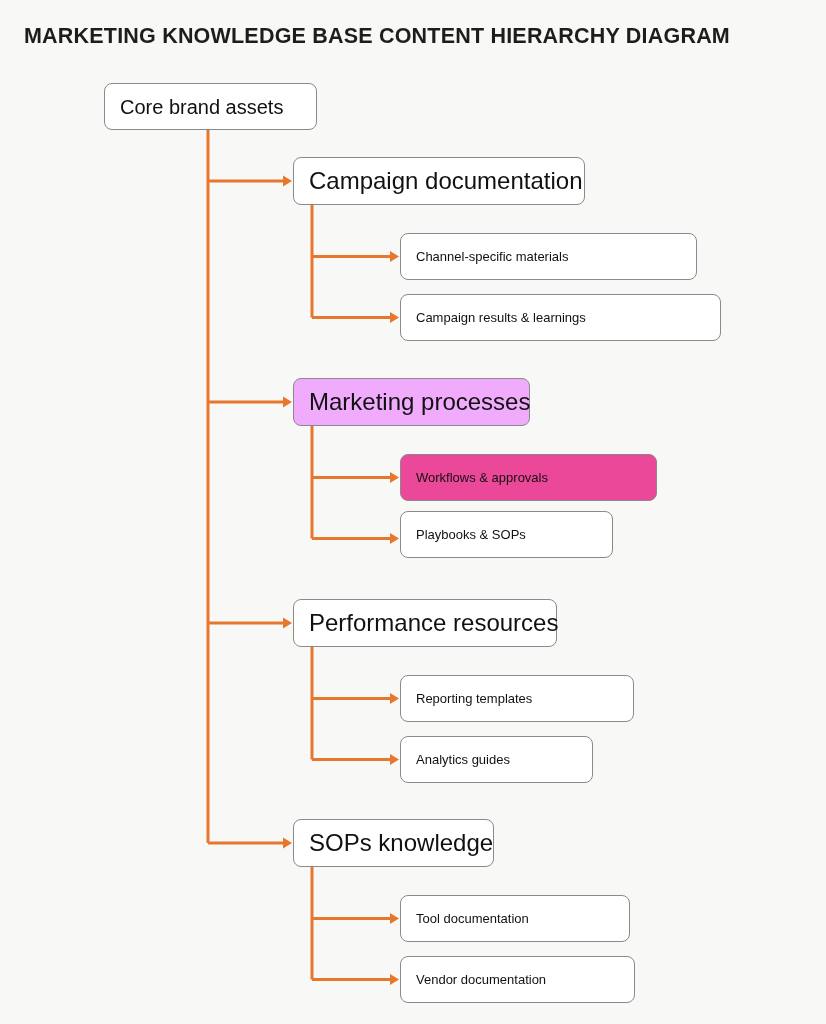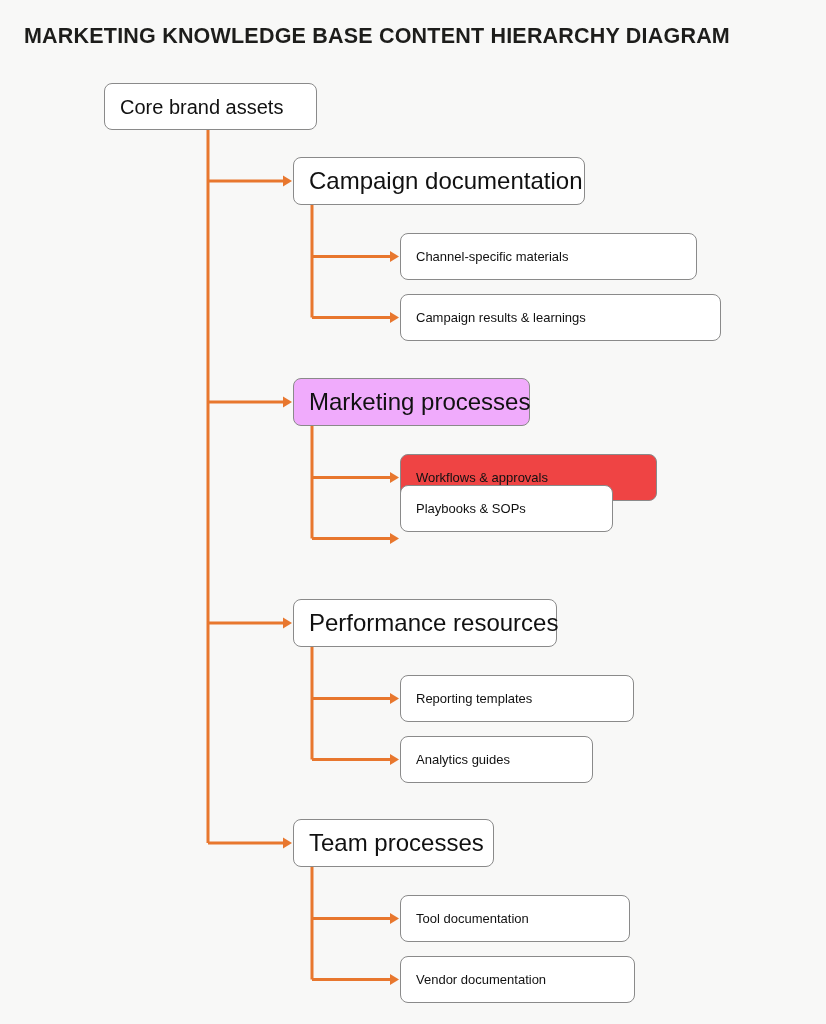--- a/index.html
+++ b/index.html
@@ -103,37 +103,37 @@
       </div>
       <div class="node level-3" style="left: 400px; top: 233px; width: 297px; height: 47px; border-color: rgb(138, 138, 138); background: rgb(255, 255, 255); color: rgb(17, 17, 17);">
         <span>Channel-specific materials</span>
       </div>
       <div class="node level-3" style="left: 400px; top: 294px; width: 321px; height: 47px; border-color: rgb(138, 138, 138); background: rgb(255, 255, 255); color: rgb(17, 17, 17);">
         <span>Campaign results &amp; learnings</span>
       </div>
       <div class="node level-2" style="left: 293px; top: 378px; width: 237px; height: 48px; border-color: rgb(138, 138, 138); background: #f0abfc; color: rgb(17, 17, 17);">
         <span>Marketing processes</span>
       </div>
-      <div class="node level-3" style="left: 400px; top: 454px; width: 257px; height: 47px; border-color: rgb(138, 138, 138); background: #ef4444; color: rgb(17, 17, 17);">
+      <div class="node level-3" style="left: 400px; top: 454px; width: 257px; height: 47px; border-color: rgb(138, 138, 138); background: #ec4899; color: rgb(17, 17, 17);">
         <span>Workflows &amp; approvals</span>
       </div>
-      <div class="node level-3" style="left: 400px; top: 485px; width: 213px; height: 47px; border-color: rgb(138, 138, 138); background: rgb(255, 255, 255); color: rgb(17, 17, 17);">
+      <div class="node level-3" style="left: 400px; top: 511px; width: 213px; height: 47px; border-color: rgb(138, 138, 138); background: rgb(255, 255, 255); color: rgb(17, 17, 17);">
         <span>Playbooks &amp; SOPs</span>
       </div>
       <div class="node level-2" style="left: 293px; top: 599px; width: 264px; height: 48px; border-color: rgb(138, 138, 138); background: rgb(255, 255, 255); color: rgb(17, 17, 17);">
         <span>Performance resources</span>
       </div>
       <div class="node level-3" style="left: 400px; top: 675px; width: 234px; height: 47px; border-color: rgb(138, 138, 138); background: rgb(255, 255, 255); color: rgb(17, 17, 17); text-align: center;">
         <span>Reporting templates</span>
       </div>
       <div class="node level-3" style="left: 400px; top: 736px; width: 193px; height: 47px; border-color: rgb(138, 138, 138); background: rgb(255, 255, 255); color: rgb(17, 17, 17);">
         <span>Analytics guides</span>
       </div>
       <div class="node level-2" style="left: 293px; top: 819px; width: 201px; height: 48px; border-color: rgb(138, 138, 138); background: rgb(255, 255, 255); color: rgb(17, 17, 17);">
-        <span>Team processes</span>
+        <span>SOPs knowledge</span>
       </div>
       <div class="node level-3" style="left: 400px; top: 895px; width: 230px; height: 47px; border-color: rgb(138, 138, 138); background: rgb(255, 255, 255); color: rgb(17, 17, 17);">
         <span>Tool documentation</span>
       </div>
       <div class="node level-3" style="left: 400px; top: 956px; width: 235px; height: 47px; border-color: rgb(138, 138, 138); background: rgb(255, 255, 255); color: rgb(17, 17, 17);">
         <span>Vendor documentation</span>
       </div>
     </div>
 
 </div>

